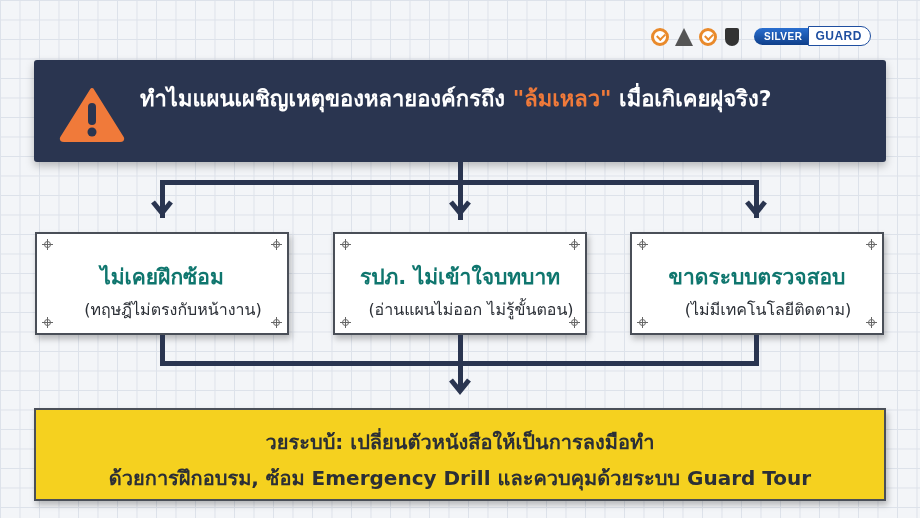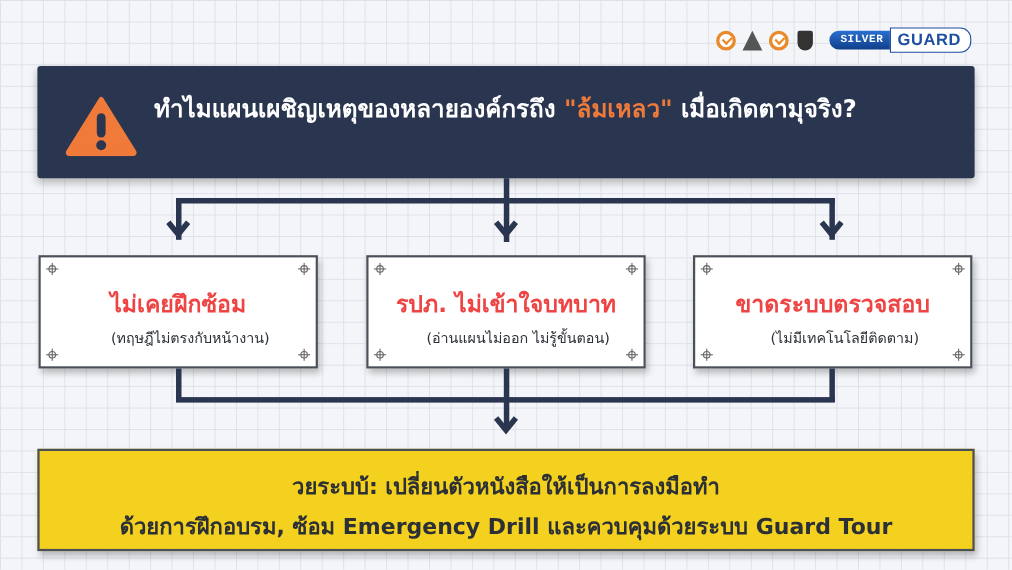--- a/index.html
+++ b/index.html
@@ -12,34 +12,34 @@
     background-size:19.5px 19.5px;
     font-family:"DejaVu Sans", sans-serif;
   }
   .logos { position:absolute; top:22px; left:650px; height:30px; display:flex; align-items:center; gap:4px; }
   .cert { width:20px; height:24px; display:flex; align-items:center; justify-content:center; }
   .cert-circle { width:18px; height:18px; border-radius:50%; border:3px solid #e98a2b; box-sizing:border-box; position:relative; background:#fff; }
   .cert-circle::after { content:""; position:absolute; left:3px; top:2px; width:6px; height:4px; border-left:2px solid #e98a2b; border-bottom:2px solid #e98a2b; transform:rotate(-45deg); }
   .cert-tri { width:0; height:0; border-left:9px solid transparent; border-right:9px solid transparent; border-bottom:18px solid #555; }
   .cert-shield { width:14px; height:18px; background:#333; border-radius:2px 2px 7px 7px; }
   .brand { position:absolute; top:26px; left:754px; height:20px; display:flex; align-items:center; }
-  .brand-silver { background:linear-gradient(#2a6fd0,#0f3f8a); color:#fff; font-weight:bold; font-size:10px; padding:3px 6px 3px 10px; border-radius:10px 0 0 10px; letter-spacing:0.5px; font-family:Liberation Mono, monospace; }
-  .brand-guard { background:#fff; color:#1f4fa0; font-weight:bold; font-size:15px; padding:2px 8px 2px 6px; border:1.5px solid #1f4fa0; border-radius:0 10px 10px 0; letter-spacing:0.5px; font-family:"Liberation Sans", sans-serif; }
+  .brand-silver { background:linear-gradient(#2a6fd0,#0f3f8a); color:#fff; font-weight:bold; font-size:10px; padding:3px 6px 3px 10px; border-radius:10px 0 0 10px; letter-spacing:0.5px; font-family:Liberation Sans, sans-serif; }
+  .brand-guard { background:#fff; color:#1f4fa0; font-weight:bold; font-size:12px; padding:2px 8px 2px 6px; border:1.5px solid #1f4fa0; border-radius:0 10px 10px 0; letter-spacing:0.5px; font-family:"Liberation Sans", sans-serif; }
 
   .header { position:absolute; left:34px; top:60px; width:852px; height:102px; background:#2a3550; border-radius:3px; box-shadow:0 4px 8px rgba(0,0,0,0.25); display:flex; align-items:center; }
   .warn { position:absolute; left:58px; top:86px; }
   .header-title { position:absolute; left:140px; top:60px; height:77px; display:flex; align-items:center; color:#fff; font-size:22px; font-weight:bold; white-space:nowrap; }
   .hl { color:#f07a3a; }
 
   .line { position:absolute; background:#2a3550; }
   .arrow { position:absolute; width:22px; height:22px; }
 
   .box { position:absolute; top:232px; width:254px; height:103px; background:#fff; border:2px solid #4a4f58; box-sizing:border-box; box-shadow:2px 4px 6px rgba(0,0,0,0.25); text-align:center; }
-  .box-title { margin-top:26px; font-size:21px; font-weight:bold; color:#ef4444; }
-  .box-sub { margin-top:4px; font-size:13px; color:#2b2f36;margin-left:22px; }
+  .box-title { margin-top:26px; font-size:21px; font-weight:bold; color:#0f766e; }
+  .box-sub { margin-top:4px; font-size:16px; color:#2b2f36;margin-left:22px; }
   .cross { position:absolute; width:11px; height:11px; }
   .cross::before { content:""; position:absolute; left:5px; top:0; width:1px; height:11px; background:#666; }
   .cross::after { content:""; position:absolute; left:0; top:5px; width:11px; height:1px; background:#666; }
   .cross span { position:absolute; left:2px; top:2px; width:5px; height:5px; border:1px solid #666; border-radius:50%; }
 
   .solution { position:absolute; left:34px; top:408px; width:852px; height:93px; background:#f5d11f; border:2px solid #4a4f58; box-sizing:border-box; box-shadow:2px 4px 6px rgba(0,0,0,0.25); text-align:center; color:#2b2f36; font-weight:bold; }
   .sol-line1 { margin-top:16px; font-size:20px; }
   .sol-line2 { margin-top:4px; font-size:20px; }
 </style>
 </head>
@@ -66,21 +66,21 @@
 
 <div class="header"></div>
 <svg class="warn" width="68" height="56" viewBox="0 0 68 56">
   <path d="M34 4 L64 52 Q65 54 62 54 L6 54 Q3 54 4 52 Z" fill="#f07a3a" stroke="#f07a3a" stroke-width="4" stroke-linejoin="round"></path>
   <rect x="30" y="17" width="8" height="22" rx="4" fill="#2a3550"></rect>
   <circle cx="34" cy="46" r="4.5" fill="#2a3550"></circle>
 </svg>
 <div class="header-title">
   <span style="white-space:pre">ทำไมแผนเผชิญเหตุของหลายองค์กรถึง </span>
   <span class="hl">"ล้มเหลว"</span>
-  <span style="white-space:pre"> เมื่อเกิดตามุจริง?</span>
+  <span style="white-space:pre"> เมื่อเกิเคยฝุจริง?</span>
 </div>
 
 <div class="line" style="left:458px; top:162px; width:5px; height:58px;"></div>
 <div class="line" style="left:160px; top:180px; width:599px; height:5px;"></div>
 <div class="line" style="left:160px; top:180px; width:5px; height:38px;"></div>
 <div class="line" style="left:754px; top:180px; width:5px; height:38px;"></div>
 
 <svg class="arrow" style="left:151px; top:196px;" viewBox="0 0 22 22">
     <polyline points="2,6 11,17 20,6" fill="none" stroke="#2a3550" stroke-width="5" stroke-linejoin="miter"></polyline>
   </svg>

